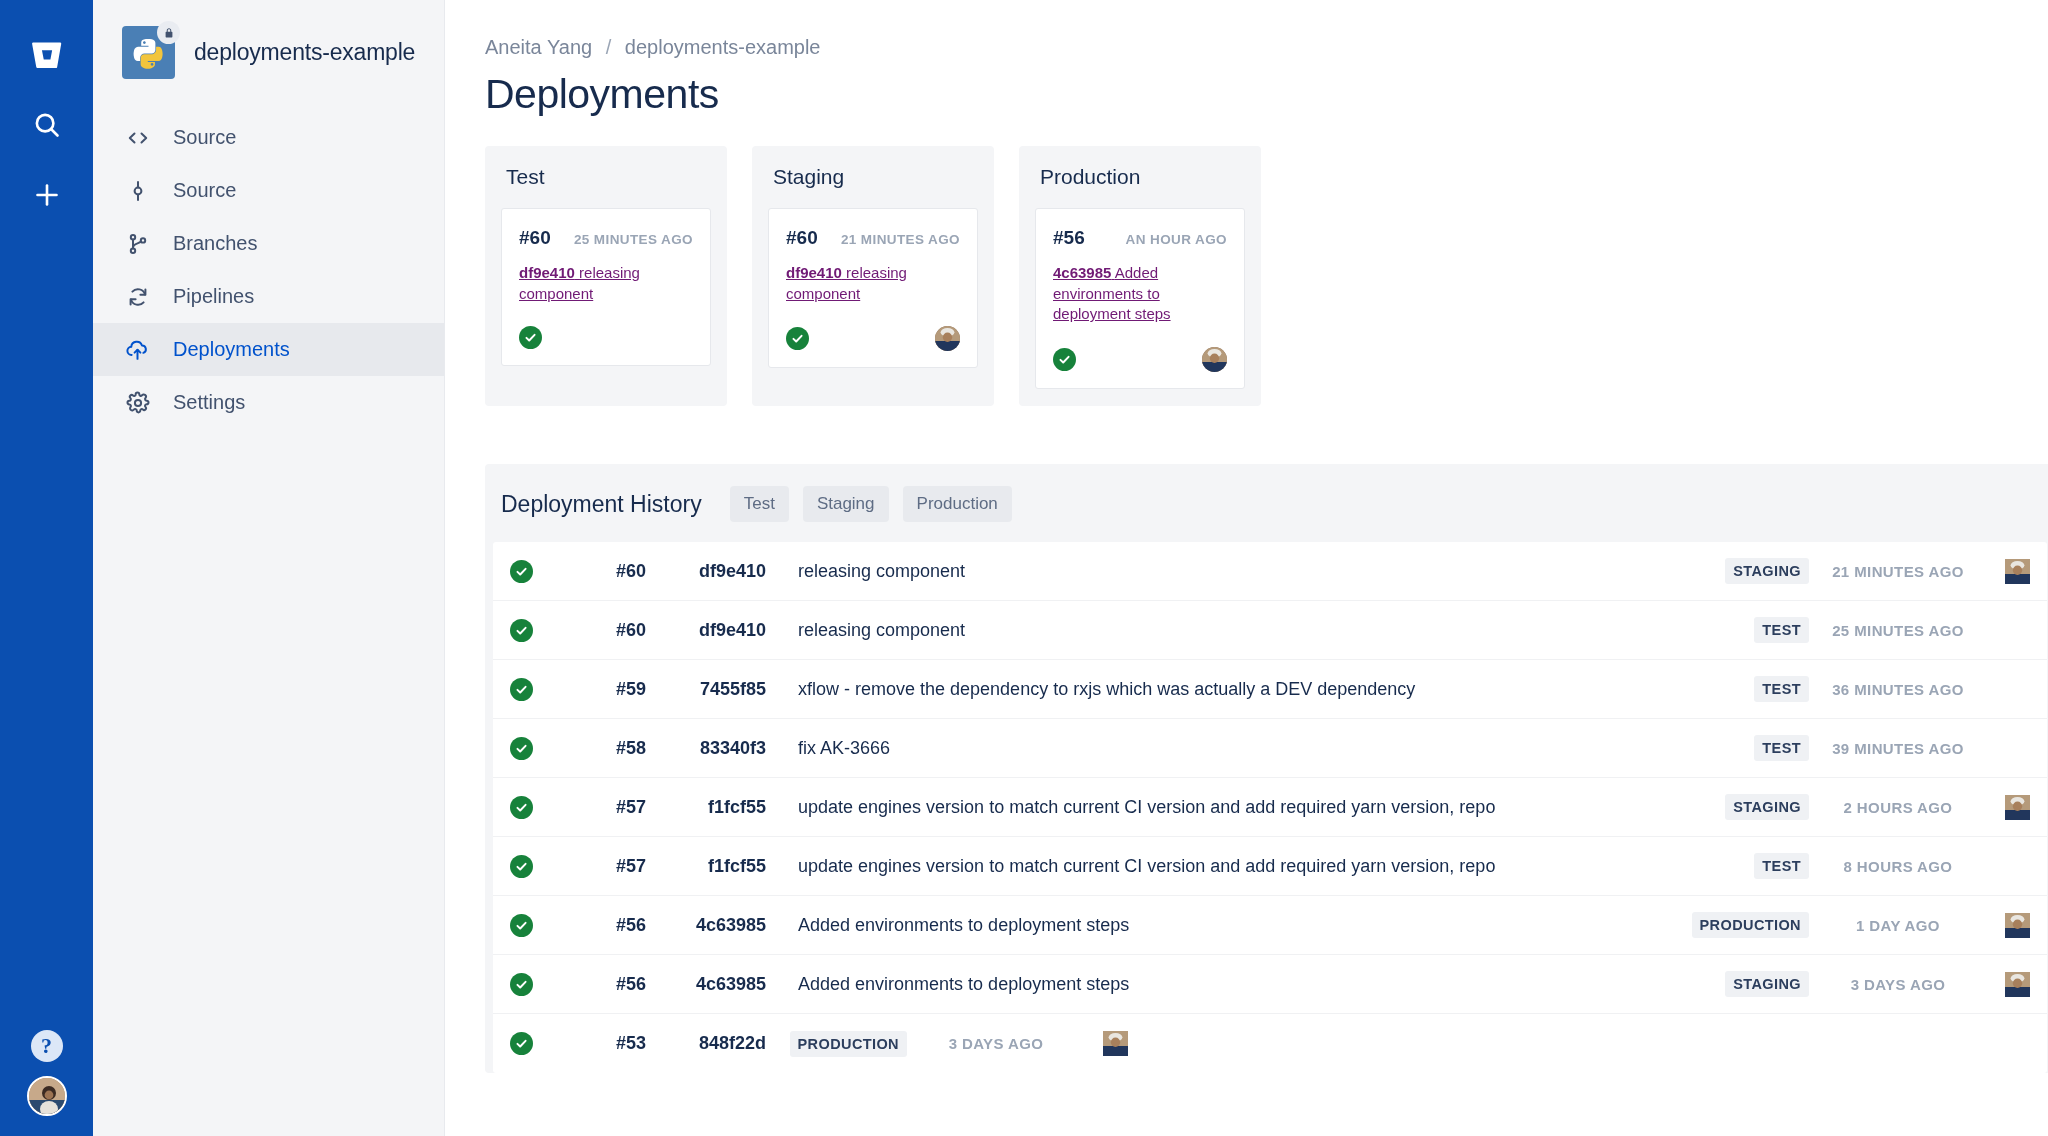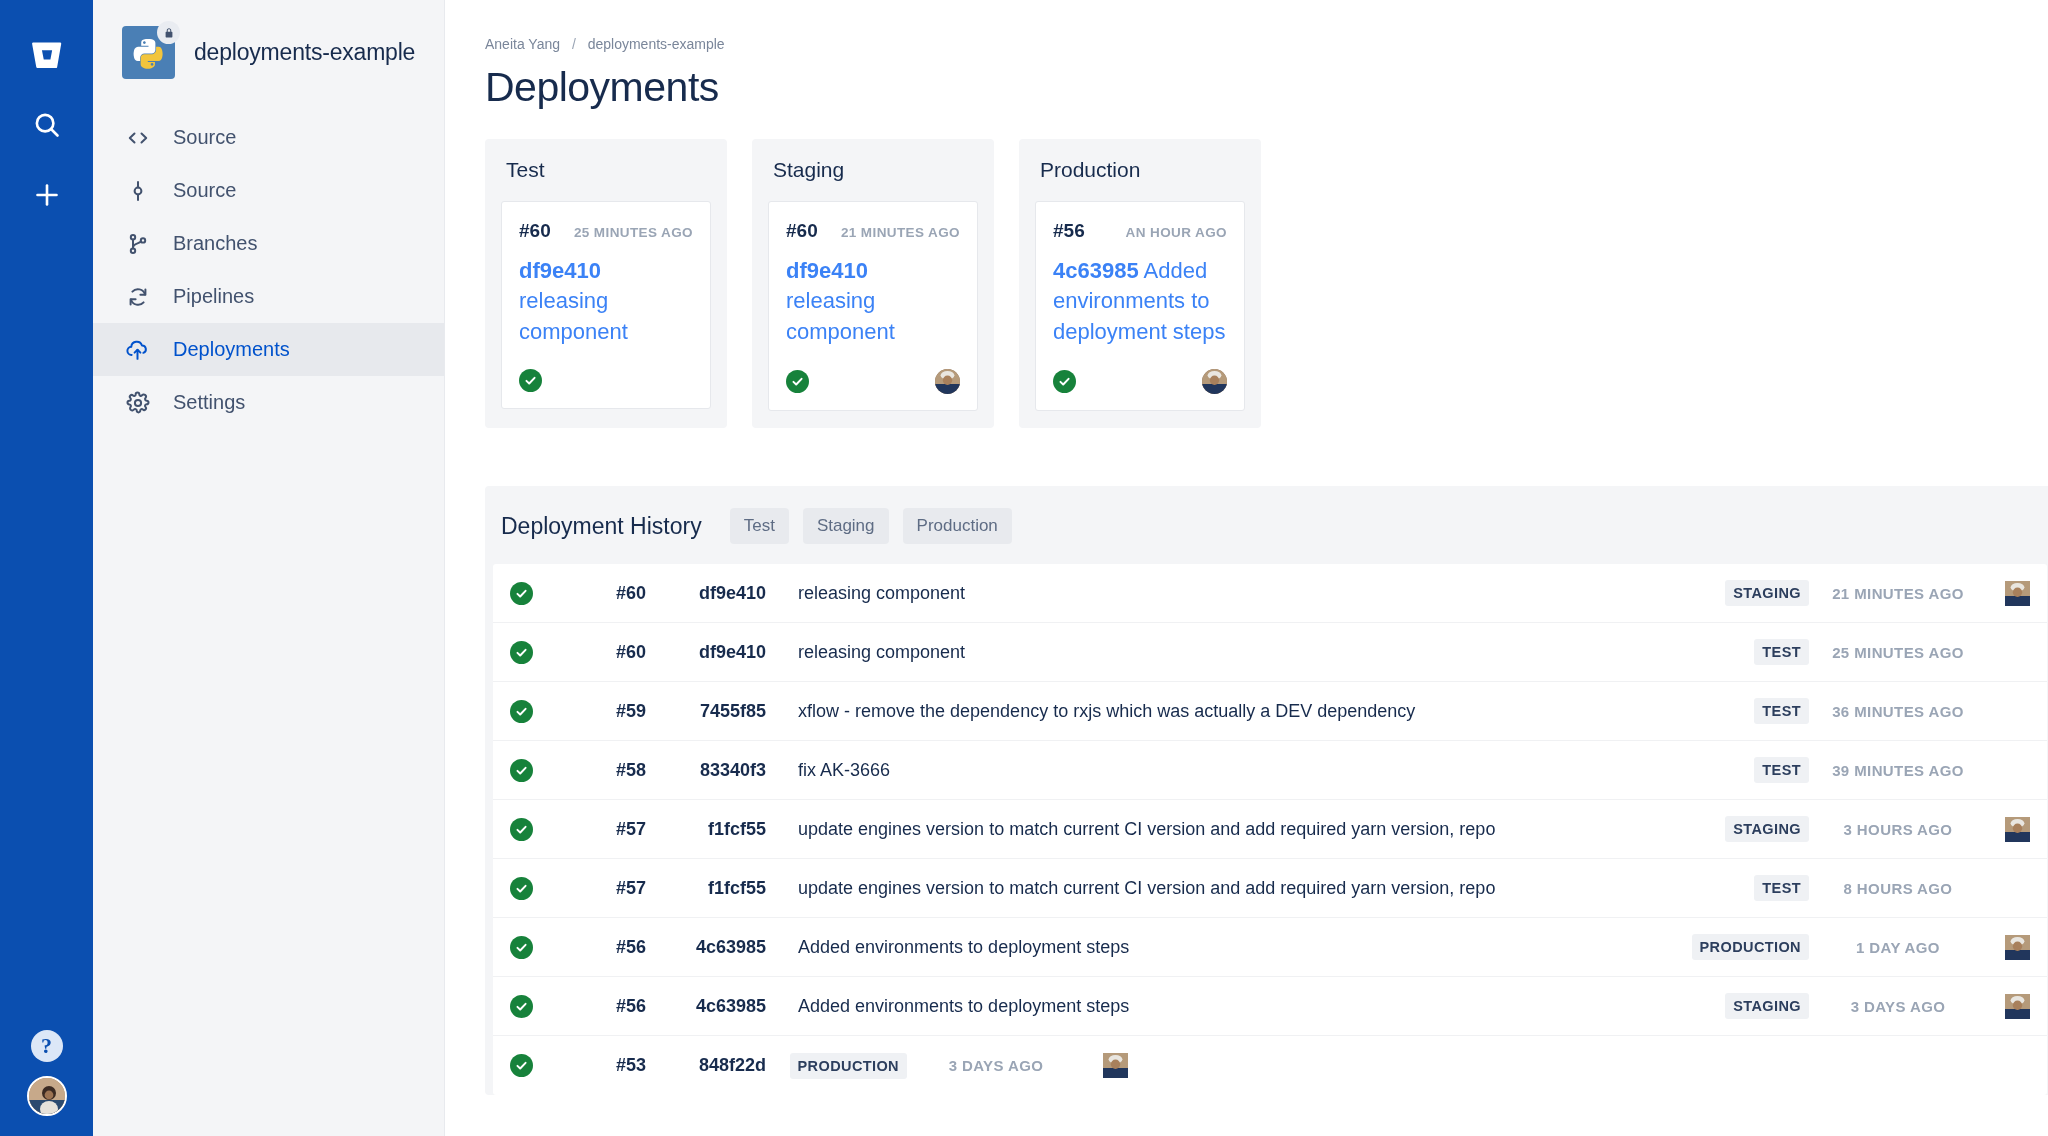--- a/index.html
+++ b/index.html
@@ -75,21 +75,21 @@
   .nav-item .nav-ico {
     width: 27px; height: 27px; flex: 0 0 27px;
     display: flex; align-items: center; justify-content: center;
     color: #42526e;
   }
   .nav-item.active { background: #e7e9ed; }
   .nav-item.active, .nav-item.active .nav-ico { color: #0052cc; }
 
   
   .main { flex: 1 1 auto; background: #ffffff; padding: 36px 0 0 40px; min-width: 0; }
-  .breadcrumb { font-size: 14px; color: #7a869a; margin-bottom: 12px; }
+  .breadcrumb { font-size: 20px; color: #7a869a; margin-bottom: 12px; }
   .breadcrumb .sep { margin: 0 8px; color: #9aa5b5; }
   .breadcrumb a { color: #7a869a; text-decoration: none; cursor: pointer; }
   .page-title {
     font-size: 41px; color: #172b4d; font-weight: 500;
     letter-spacing: -0.5px; margin-bottom: 28px;
   }
 
   
   .env-row { display: flex; gap: 25px; margin-bottom: 58px; }
   .env-card {
@@ -98,21 +98,21 @@
   }
   .env-title { font-size: 21px; color: #172b4d; margin-bottom: 19px; padding-left: 5px; }
   .env-inner {
     background: #ffffff; border: 1px solid #e6e8ec; border-radius: 3px;
     padding: 18px 17px 16px 17px; min-height: 155px;
     display: flex; flex-direction: column; cursor: pointer;
   }
   .env-line1 { display: flex; align-items: baseline; justify-content: space-between; margin-bottom: 14px; }
   .env-build { font-size: 19px; font-weight: bold; color: #172b4d; }
   .env-time { font-size: 13.5px; font-weight: bold; color: #9aa5b5; letter-spacing: 0.4px; }
-  .env-msg { font-size: 22px; color: #3b82f6; line-height: 1.38; }
+  .env-msg { font-size: 15px; color: #701a75; line-height: 1.38; text-decoration: underline; }
   .env-msg b { font-weight: bold; }
   .env-foot { margin-top: auto; padding-top: 22px; display: flex; align-items: center; justify-content: space-between; }
 
   .check {
     width: 23px; height: 23px; border-radius: 50%;
     background: #17823b; display: flex; align-items: center; justify-content: center;
     flex: 0 0 23px;
   }
   .check svg { display: block; }
   .avatar {
@@ -463,21 +463,21 @@
                   <polyline points="4.5,12.6 9.6,17.6 19.5,7"></polyline>
                 </svg>
               </span>
             </div>
             <div class="c-build">#57</div>
             <div class="c-hash">f1fcf55</div>
             <div class="c-msg">update engines version to match current CI version and add required yarn version, repo</div>
             <div class="c-env">
               <span class="env-badge">STAGING</span>
             </div>
-            <div class="c-time">3 HOURS AGO</div>
+            <div class="c-time">2 HOURS AGO</div>
             <div class="c-av">
               <svg width="25" height="25" viewBox="0 0 40 40">
                 <rect width="40" height="40" fill="#b59a7a"></rect>
                 <rect y="24" width="40" height="16" fill="#21365c"></rect>
                 <ellipse cx="20" cy="10" rx="11" ry="7" fill="#e9e6e0"></ellipse>
                 <circle cx="20" cy="18" r="7.5" fill="#a8805c"></circle>
               </svg>
             </div>
           </div>
           <div class="hrow">

